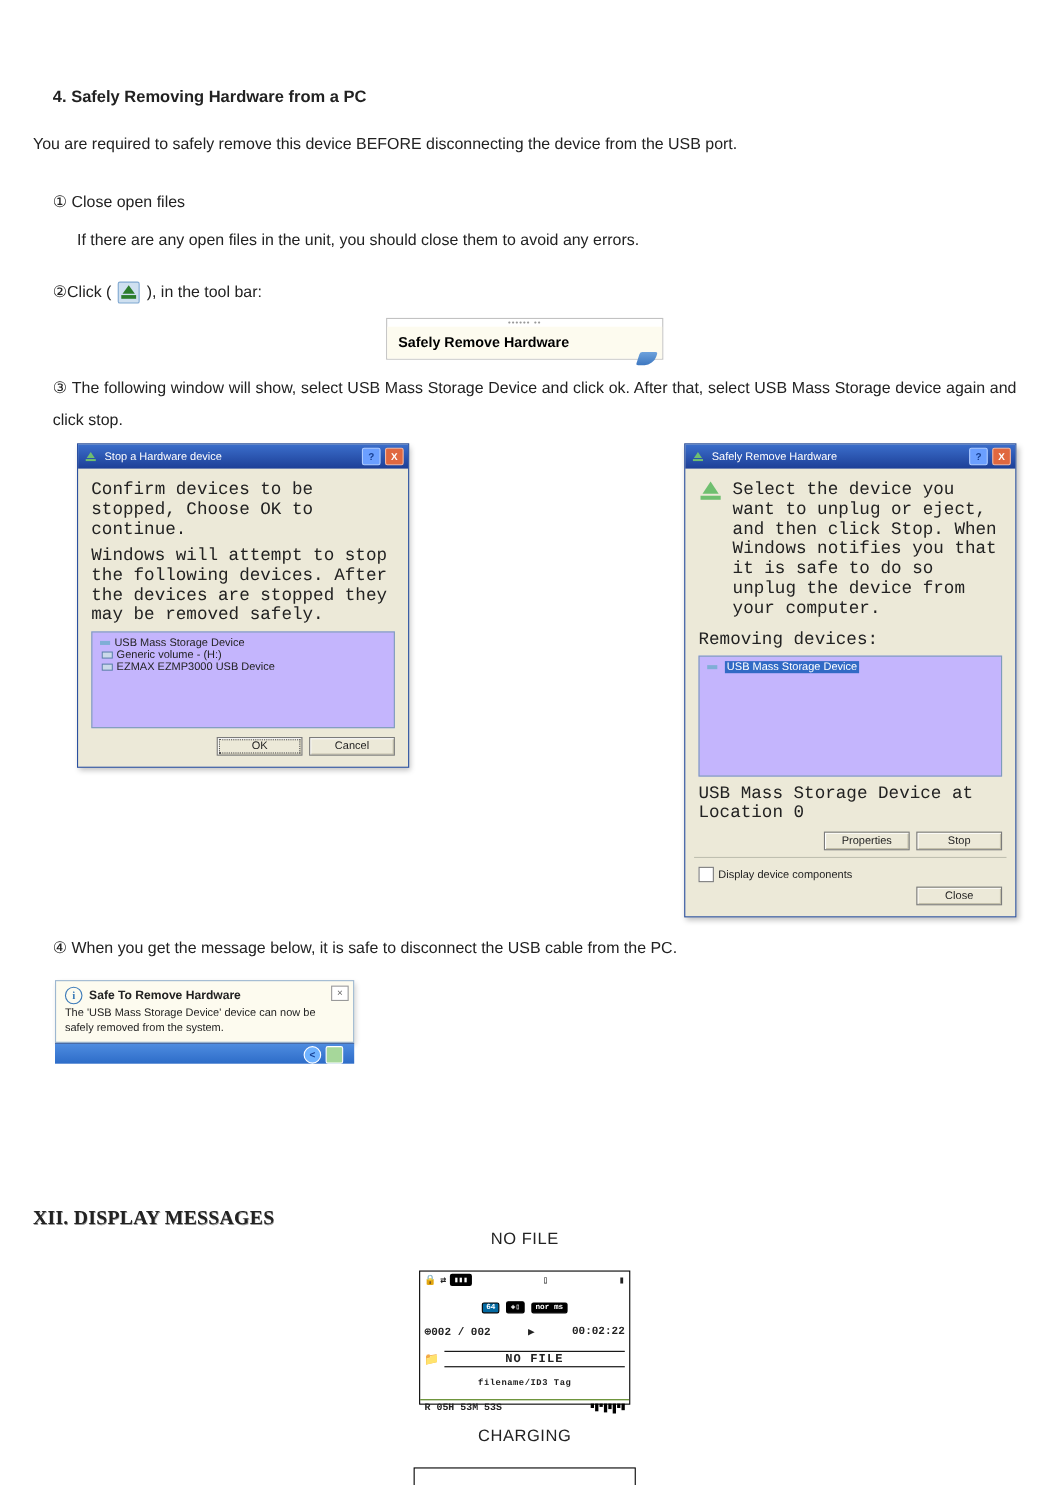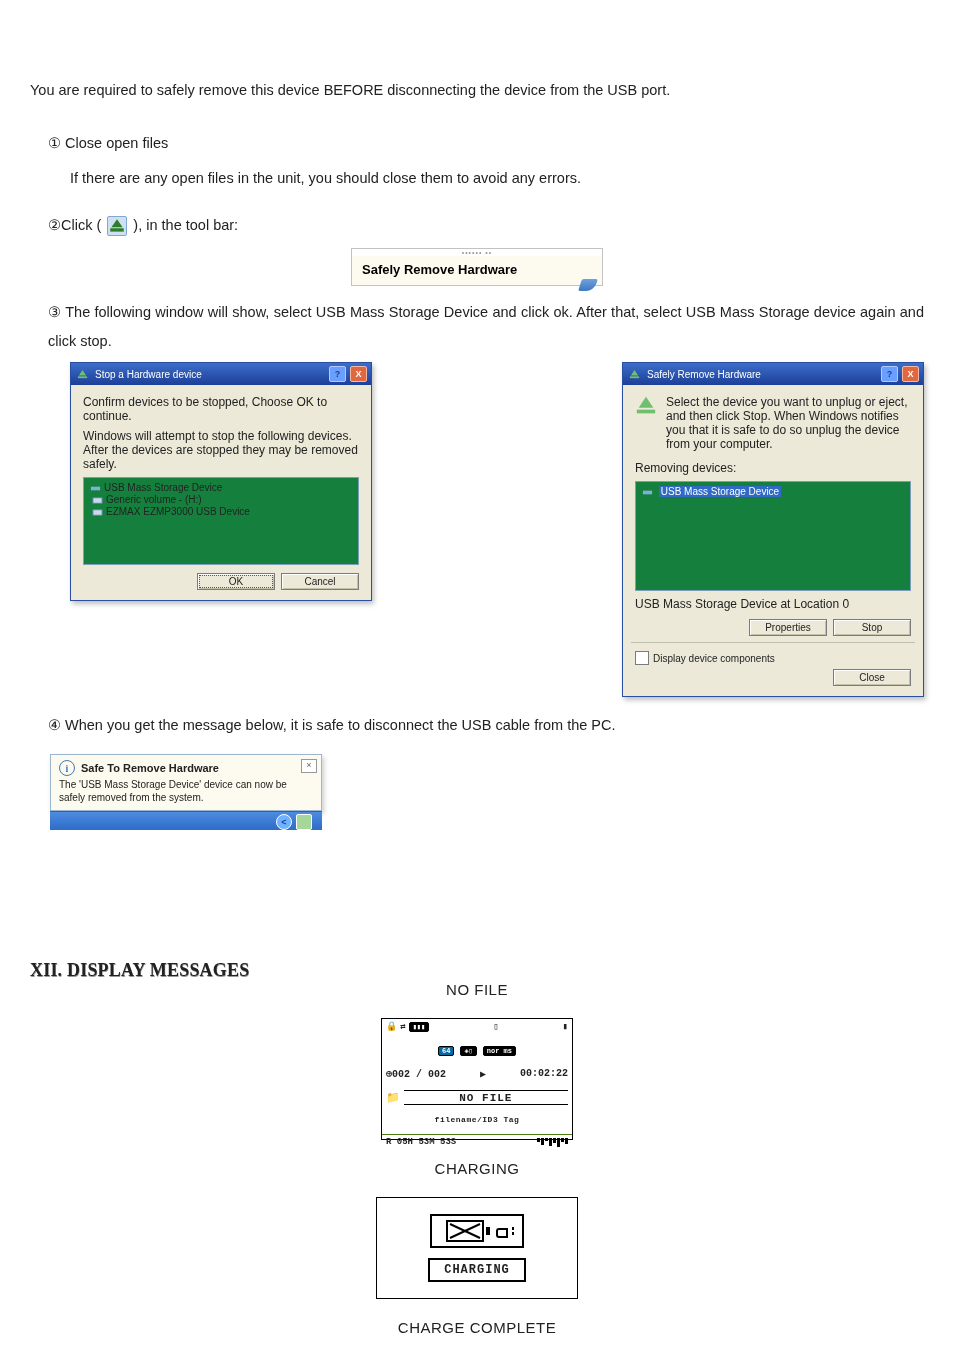--- a/index.html
+++ b/index.html
@@ -82,23 +82,23 @@
   .dlg-title-text{font-weight:normal; font-size:10px; flex:1;}
   .tb-btn{
     width:15px; height:14px;
     border:1px solid #fff; border-radius:2px;
     display:inline-flex; align-items:center; justify-content:center;
     font-size:9px; font-weight:bold;
   }
   .tb-help{ background:#6b9fff; color:#184094; border-color:#aecbff;}
   .tb-close{ background:#e06840; color:#fff; border-color:#f4b7a0;}
   .dlg-body{ padding:10px 12px 10px 12px; }
-  .dlg-instr{ font-size:12px; margin-bottom:6px;}
+  .dlg-instr{ font-size:16px; margin-bottom:6px;font-family:Liberation Mono, monospace;}
   .dlg-list{
-    background:#15803d; border:1px solid #7e9db9;
+    background:#c4b5fd; border:1px solid #7e9db9;
     padding:4px 6px; height:78px;
     font-size:10px;
   }
   .dlg-list .sel{
     background:#316ac5; color:#fff; display:inline-block; padding:0 2px;
   }
   .dlg-buttons{
     display:flex; gap:6px; justify-content:flex-end; margin-top:8px;
   }
   .winbtn{
@@ -252,20 +252,21 @@
     font-size:15px;
     position:absolute;
     bottom:40px; left:0; right:0;
   }
 </style>
 </head>
 <body>
 
 <div class="page">
 
+  <div class="sec-heading">4.  Safely Removing Hardware from a PC</div>
 
   <div class="para">You are required to safely remove this device BEFORE disconnecting the device from the USB port.</div>
 
   <div class="para para-indent" style="margin-top:24px">① Close open files</div>
   <div class="para para-indent2">If there are any open files in the unit, you should close them to avoid any errors.</div>
 
   <div class="para para-indent" style="margin-top:18px">
     <span>②Click (</span>
     <span class="icon-inline">
       <svg viewBox="0 0 16 16">

